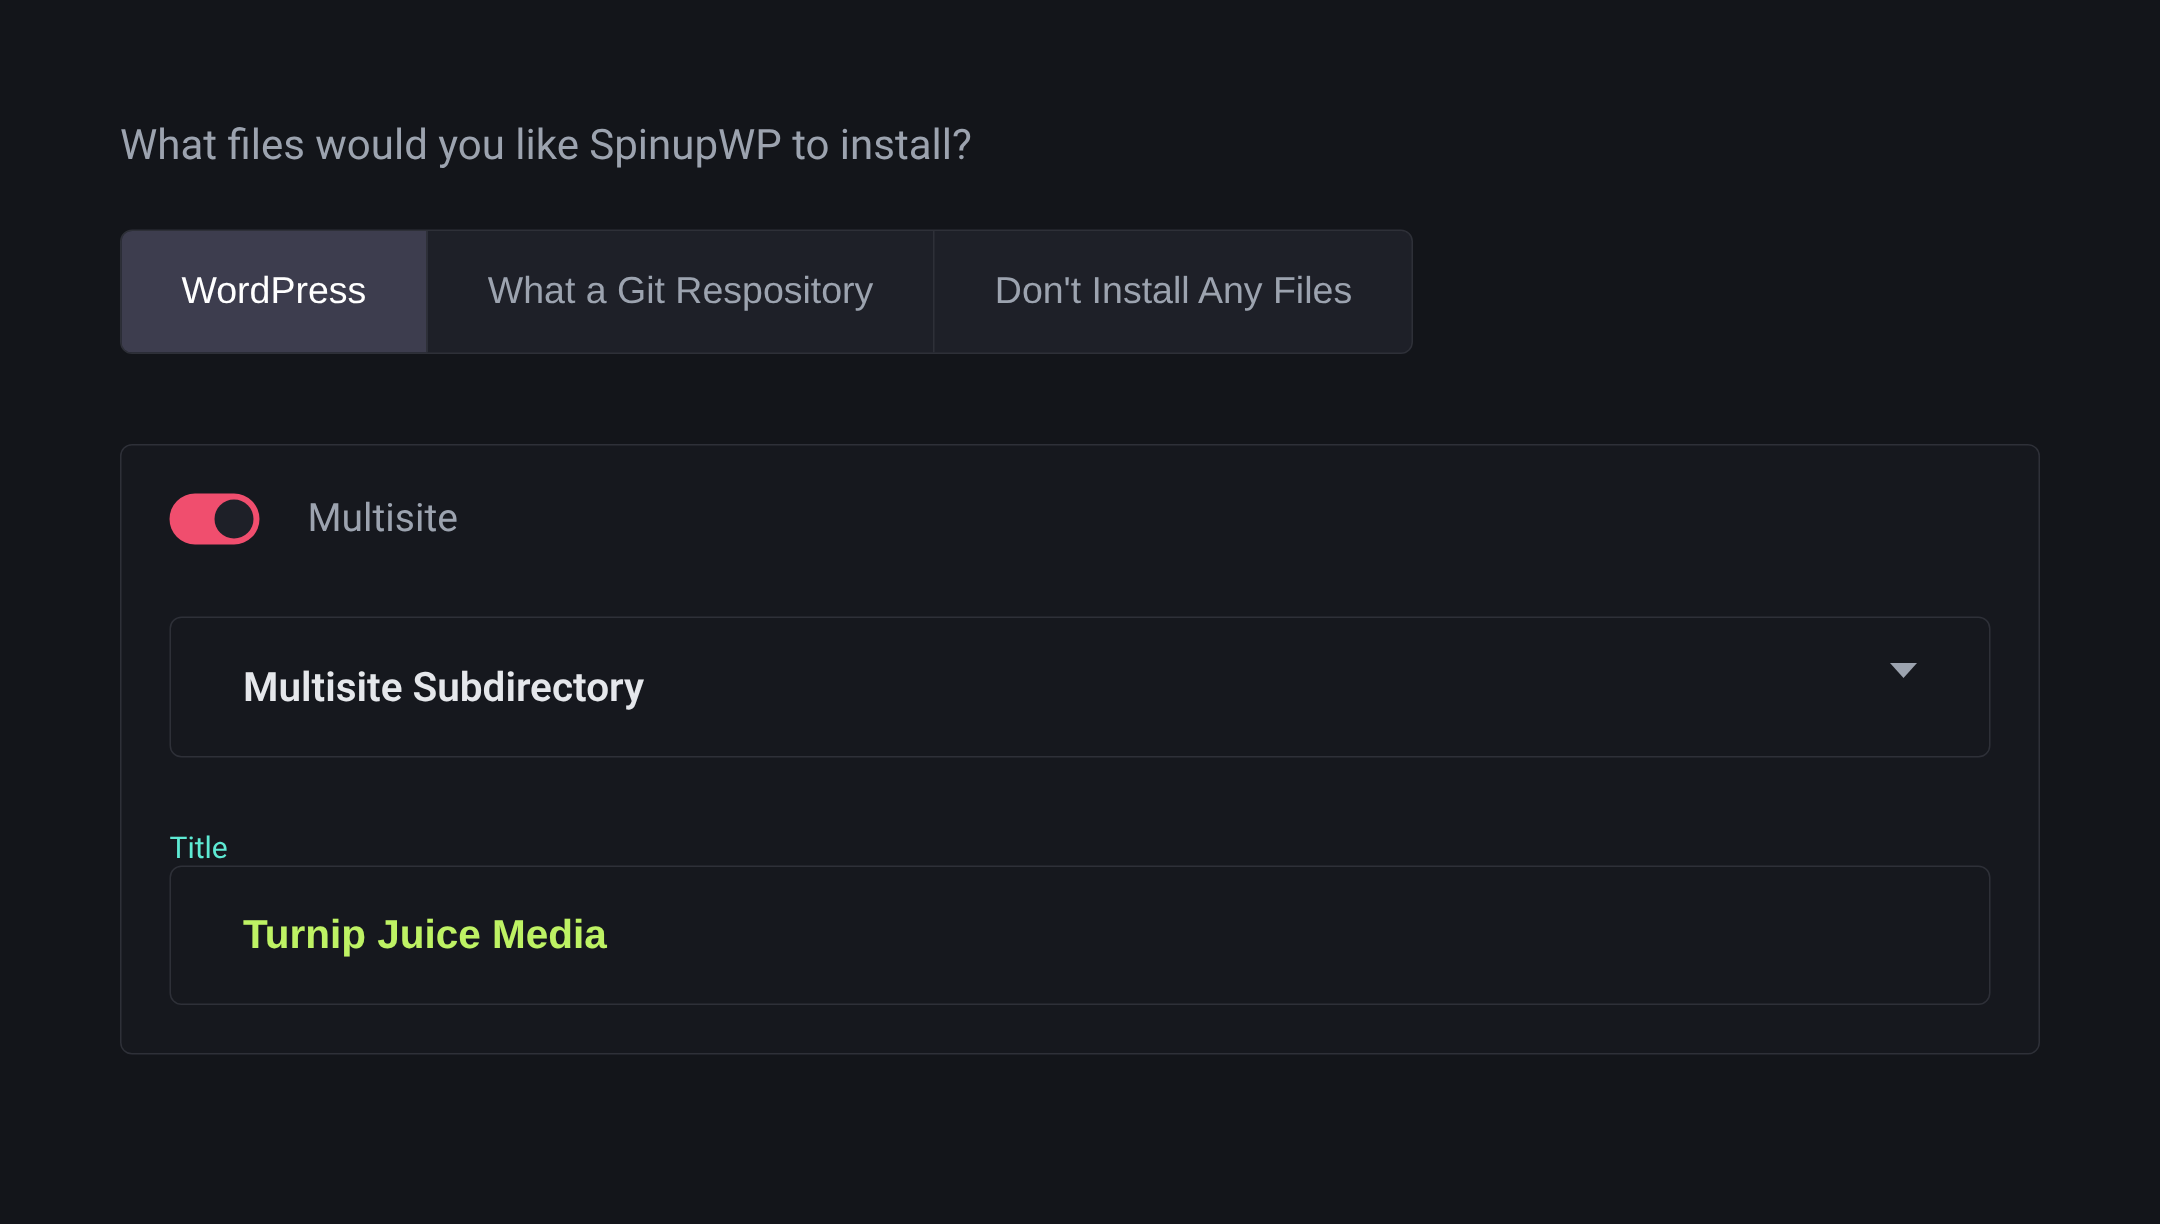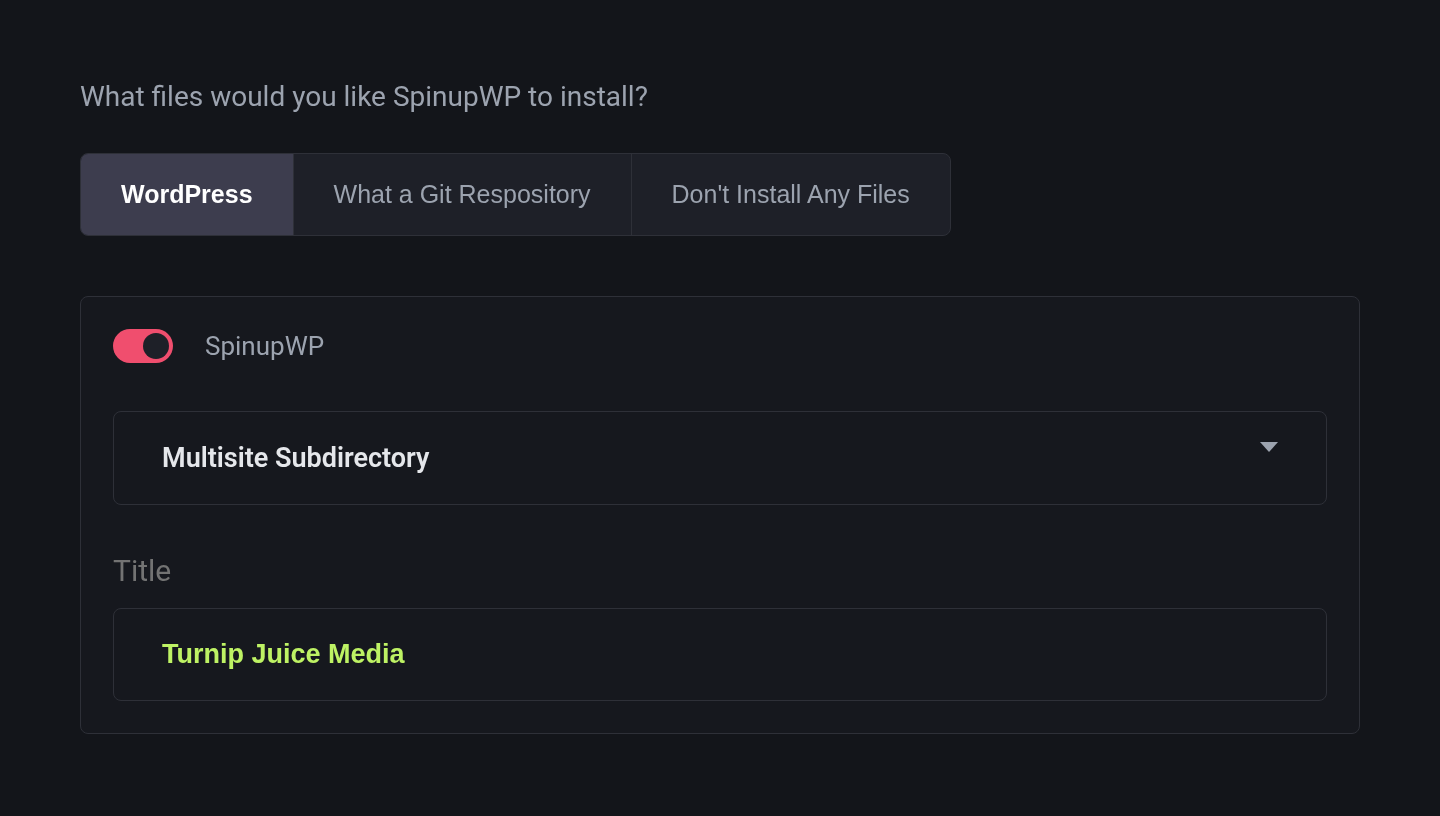--- a/index.html
+++ b/index.html
@@ -39,21 +39,21 @@
       border: none;
       background: transparent;
       border-right: 1px solid #2e3038;
     }
     .tab:last-child {
       border-right: none;
     }
     .tab.active {
       background: #3d3d4e;
       color: #ffffff;
-      font-weight: 700;
+      font-weight: 400;
     }
     .panel {
       border: 1px solid #2e3038;
       border-radius: 8px;
       padding: 32px;
       background: #16181e;
     }
     .toggle-row {
       display: flex;
       align-items: center;
@@ -97,23 +97,22 @@
       color: #e5e7eb;
     }
     .chevron {
       width: 0;
       height: 0;
       border-left: 9px solid transparent;
       border-right: 9px solid transparent;
       border-top: 10px solid #9ca3af;
     }
     .field-label {
-      font-size: 30px;
-      color: #737373;
-      margin-bottom: 20px;
+      font-size: 20px;
+      color: #5eead4;
       display: block;
     }
     .text-input {
       width: 100%;
       border: 1px solid #2e3038;
       border-radius: 8px;
       padding: 30px 48px;
       background: transparent;
       font-size: 27px;
       font-weight: 600;
@@ -130,21 +129,21 @@
   <button class="tab active">WordPress</button>
   <button class="tab">What a Git Respository</button>
   <button class="tab">Don't Install Any Files</button>
 </div>
 
 <div class="panel">
   <div class="toggle-row">
     <div class="toggle">
       <div class="toggle-knob"></div>
     </div>
-    <span class="toggle-label">SpinupWP</span>
+    <span class="toggle-label">Multisite</span>
   </div>
 
   <div class="select-box">
     <span class="select-value">Multisite Subdirectory</span>
     <span class="chevron"></span>
   </div>
 
   <label class="field-label">Title</label>
   <input type="text" class="text-input" value="Turnip Juice Media" style="">
 </div>

